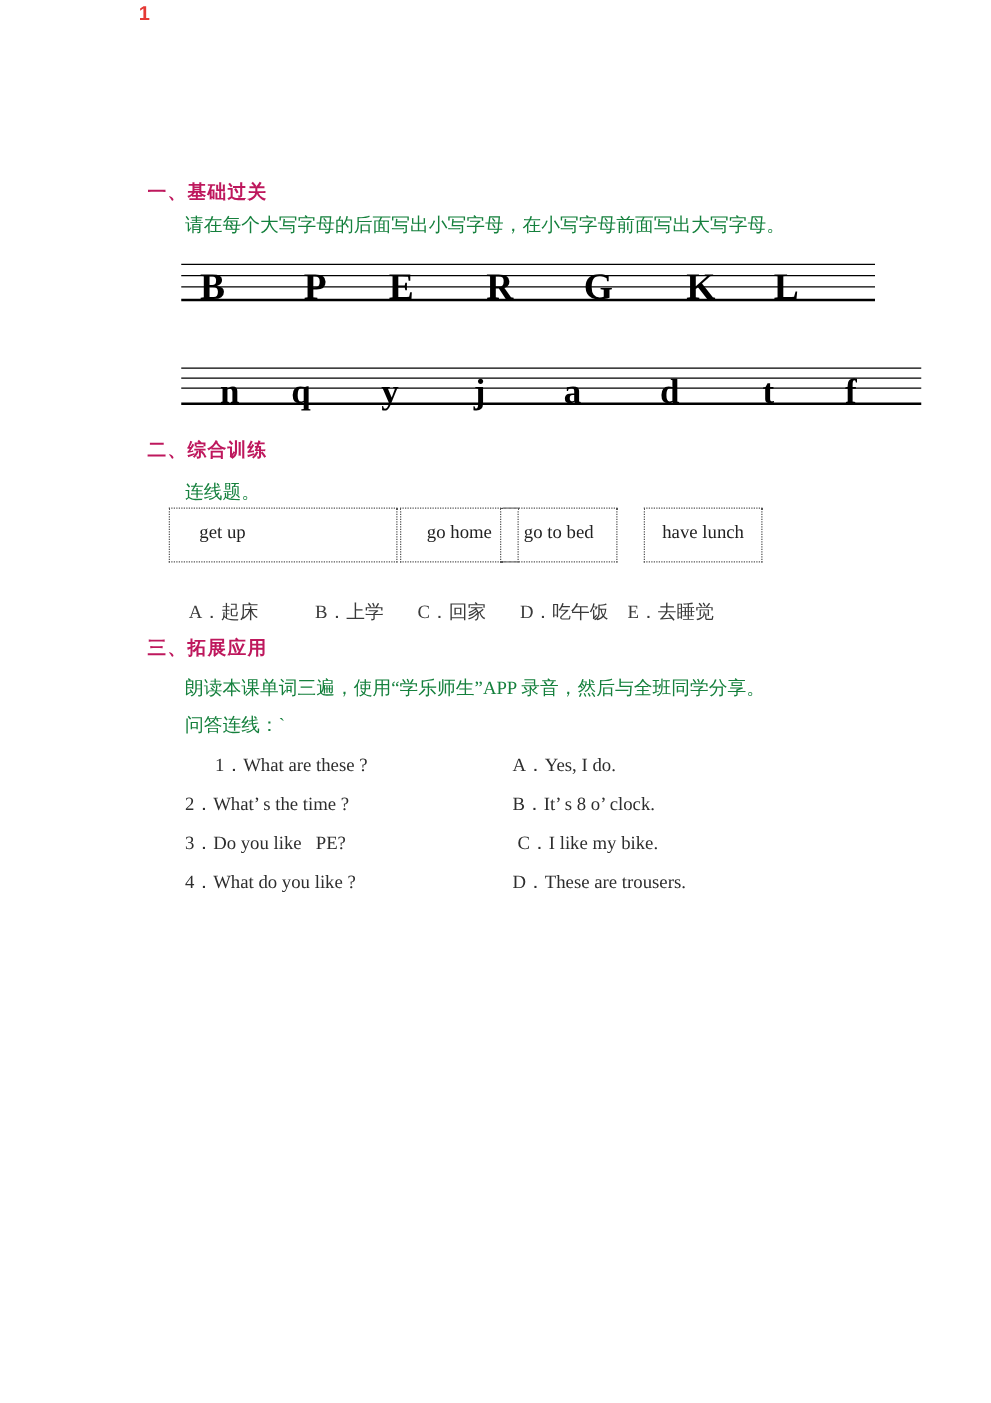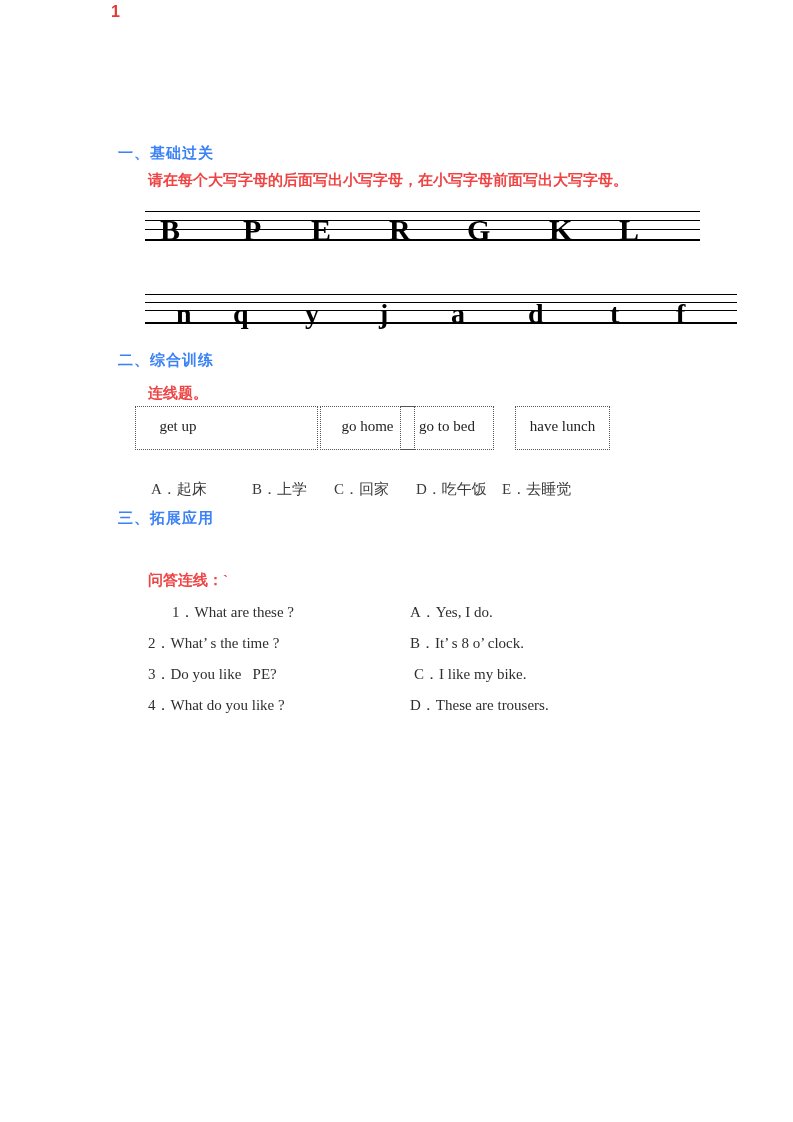--- a/index.html
+++ b/index.html
@@ -19,28 +19,27 @@
     font-family:"Liberation Sans","DejaVu Sans",sans-serif;
   }
   .doc-title{
     left:0;top:103px;width:100%;
     text-align:center;
     font-size:21px;font-weight:700;color:#111;
     letter-spacing:0.5px;
   }
   .sec-heading{
     left:118px;
-    font-size:15px;font-weight:700;color:#3b82f6;
+    font-size:15px;font-weight:700;color:#be185d;
     letter-spacing:1px;
   }
   .body-text{
     left:148px;
-    font-size:15px;color:#ef4444;
+    font-size:15px;color:#15803d;
     white-space:pre;
-    font-weight:bold;
   }
   
   .staff-line{height:1px;background:#000;}
   .staff-line.thick{height:2px;}
   .staff-letter{
     font-size:30px;line-height:30px;font-weight:700;color:#000;
     font-family:"Liberation Serif","DejaVu Serif",serif;
   }
   .staff-letter.lower{font-size:28px;line-height:28px;}
   
@@ -125,20 +124,21 @@
 
   <div>
     <span class="abs opt" style="left:151px;top:480px;">A．起床</span>
     <span class="abs opt" style="left:252px;top:480px;">B．上学</span>
     <span class="abs opt" style="left:334px;top:480px;">C．回家</span>
     <span class="abs opt" style="left:416px;top:480px;">D．吃午饭</span>
     <span class="abs opt" style="left:502px;top:480px;">E．去睡觉</span>
   </div>
 
   <div class="abs sec-heading" style="top:509px;">三、拓展应用</div>
+  <div class="abs body-text" style="top:541px;">朗读本课单词三遍，使用“学乐师生”APP 录音，然后与全班同学分享。</div>
   <div class="abs body-text" style="top:571px;">问答连线：`</div>
 
   <div>
     <span class="abs qa-text" style="left:148px;top:603px;margin-left:24px;">1．What are these ?</span>
     <span class="abs qa-text" style="left:410px;top:603px;">A．Yes, I do.</span>
 
     <span class="abs qa-text" style="left:148px;top:634px;">2．What’ s the time ?</span>
     <span class="abs qa-text" style="left:410px;top:634px;">B．It’ s 8 o’ clock.</span>
 
     <span class="abs qa-text" style="left:148px;top:665px;">3．Do you like   PE?</span>

